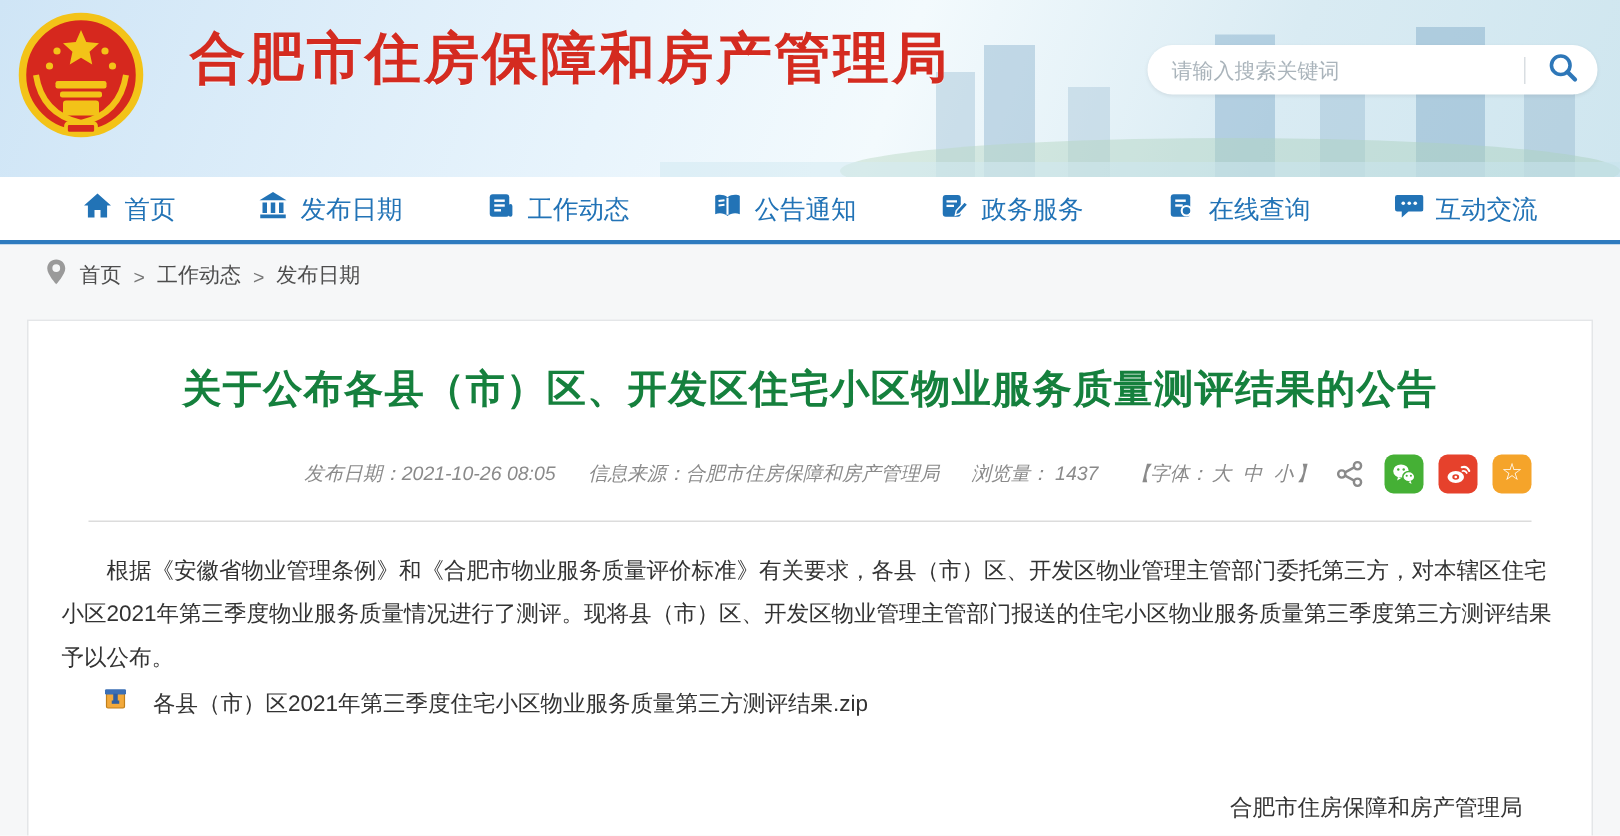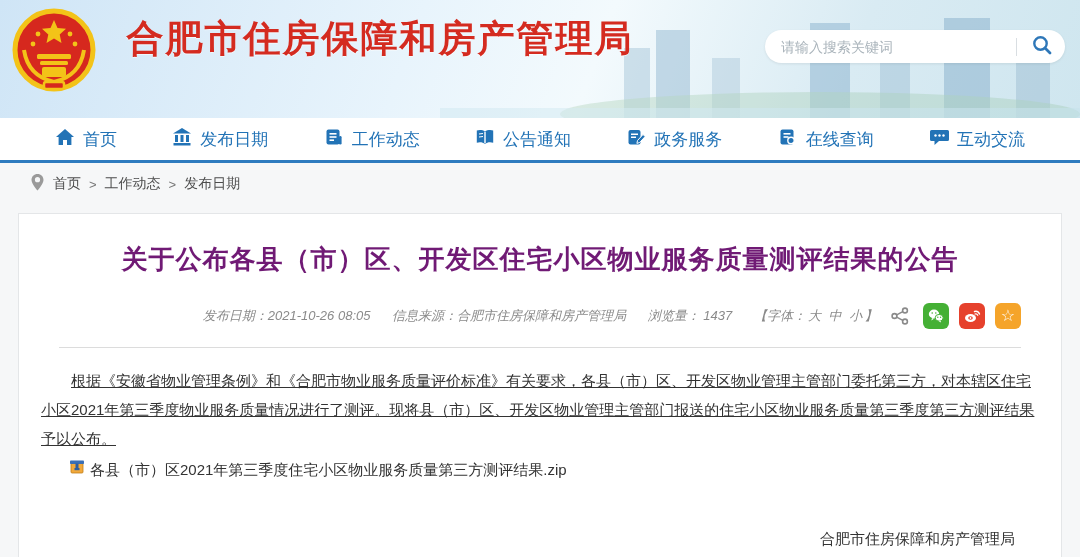--- a/index.html
+++ b/index.html
@@ -47,39 +47,39 @@
 
   
   .breadcrumb { width:1080px; height:42px; display:flex; align-items:center; gap:8px;
     padding:0 30px; background:#f6f7f8; }
   .breadcrumb .crumb { font-size:14px; color:#4d4d4d; cursor:pointer; }
   .breadcrumb .sep { font-size:13px; color:#777; }
 
   
   .card { margin:8px 18px 0 18px; background:#ffffff; border:1px solid #e4e6e8;
     min-height:400px; padding:28px 22px 0 22px; position:relative; }
-  .article-title { text-align:center; font-size:26px; font-weight:bold; color:#701a75;
+  .article-title { text-align:center; font-size:26px; font-weight:bold; color:#15803d;
     letter-spacing:1px; }
   .meta-row { position:relative; margin-top:30px; height:26px; }
   .meta-center { text-align:center; font-size:13px; color:#8a8a8a; white-space:nowrap;font-style:italic; }
   .meta-center .gap { display:inline-block; width:18px; }
   .meta-center .fsz { cursor:pointer; margin:0 2px; }
   .share-bar { position:absolute; right:18px; top:-4px; display:flex; align-items:center; gap:10px; }
   .share-sq { width:26px; height:26px; border-radius:6px; display:flex; align-items:center;
     justify-content:center; cursor:pointer; border:none; }
   .share-sq.wechat { background:#45b035; }
   .share-sq.weibo  { background:#e6412c; }
   .share-sq.star   { background:#f5a42a; color:#fff; font-size:16px; line-height:1; }
   .share-plain { background:transparent; }
 
   .article-divider { margin:14px 18px 0 18px; border-top:1px solid #dcdcdc; }
 
   .article-body { margin-top:18px; font-size:15px; color:#333; line-height:29px; }
-  .article-body p.indent { text-indent:2em;text-decoration:underline; }
-  .attach-line { margin-top:2px; padding-left:28px; display:flex; align-items:flex-start; gap:4px; }
+  .article-body p.indent { text-indent:2em; }
+  .attach-line { margin-top:2px; padding-left:28px; display:flex; align-items:flex-start; gap:16px; }
   .attach-link { font-size:15px; color:#333; text-decoration:none; cursor:pointer; }
 
   .signature { margin-top:38px; padding-right:24px; text-align:right; font-size:15px; color:#333; }
   .signature div { line-height:34px; }
 </style>
 </head>
 <body>
 
 <div class="site-header">
   <div class="sky-deco">

